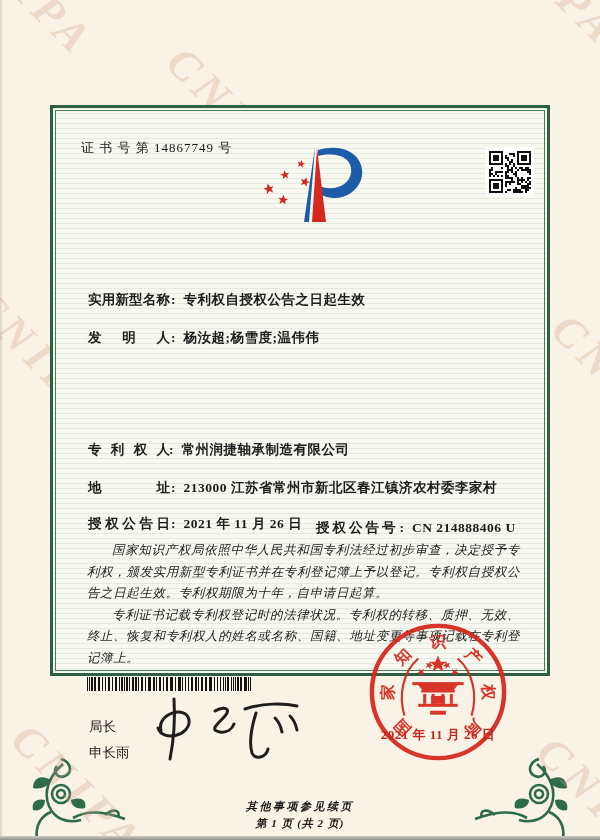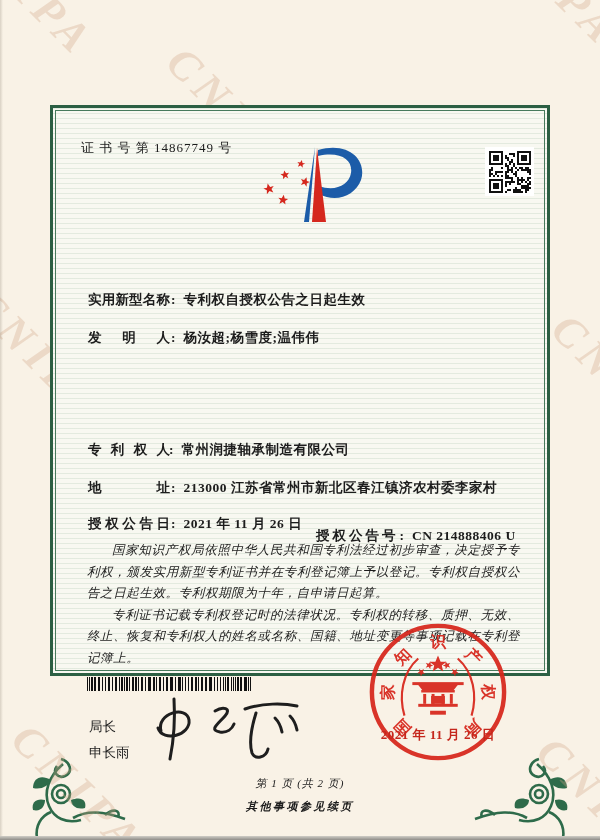--- a/index.html
+++ b/index.html
@@ -26,21 +26,21 @@
   .logo{left:256px;top:91px;width:107px;height:90px;}
   .qr-wrap{left:482px;top:96px;width:49px;height:49px;background:#fff;padding:0;
       display:flex;align-items:center;justify-content:center;}
   .title{left:0;right:0;top:170px;text-align:center;font-size:31px;font-weight:700;
       letter-spacing:5px;}
   
   .frow{left:85px;top:0;width:440px;font-size:13.5px;font-weight:700;white-space:nowrap;}
   .flabel{display:inline-block;width:82px;text-align:justify;text-align-last:justify;vertical-align:bottom;}
   .fcolon{display:inline-block;margin:0 8px 0 1px;}
   .fval{letter-spacing:.5px;}
-  .fpair2{position:absolute;left:228px;top:12px;text-align:center;}
+  .fpair2{position:absolute;left:228px;top:4px;text-align:center;}
   
   .body-text{left:84px;top:489px;width:433px;font-size:12.5px;font-style:italic;
       line-height:21.5px;text-align:justify;letter-spacing:.6px;}
   .body-text p{margin:0;text-indent:2em;font-family:Liberation Serif, serif;}
   
   .barcode{left:84px;top:626px;width:168px;height:14px;}
   
   .signer{left:86px;top:663px;font-size:13.5px;font-weight:400;line-height:26px;}
   .signature{left:138px;top:640px;width:180px;height:82px;}
   
@@ -310,21 +310,21 @@
         <path d="M20,40 C15,22 46,14 48,29 C50,44 22,52 17,37"></path>
         <path d="M33,8 C34,24 33,48 29,68"></path>
         <path d="M74,20 C82,15 91,17 84,25 C76,34 68,39 79,41 C86,42 91,38 93,33"></path>
         <path d="M104,18 C122,12 142,12 156,15"></path>
         <path d="M115,22 C110,38 108,52 111,62 C114,69 125,67 127,58"></path>
         <path d="M134,27 C138,31 140,36 141,41"></path>
         <path d="M149,25 C153,29 155,34 156,39"></path>
       </g>
     </svg>
 
-    <div class="abs page-line" style="top:668px;">第 1 页 (共 2 页)</div>
+    <div class="abs page-line" style="top:708px;font-weight:bold;">第 1 页 (共 2 页)</div>
 
     <svg class="abs ornament" style="left:-32px;top:648px;" viewBox="0 0 108 88">
       <g fill="none" stroke="#2e6b4a" stroke-width="2.6">
         <path d="M40,3 C50,6 52,16 44,20 C37,23 31,16 36,10"></path>
         <path d="M42,8 C28,20 22,36 28,50 C33,62 45,68 60,64"></path>
         <circle cx="40" cy="38" r="9"></circle>
         <circle cx="40" cy="38" r="4"></circle>
         <path d="M52,62 C66,54 82,55 104,63"></path>
         <path d="M84,59 C92,52 100,54 97,61"></path>
         <path d="M30,56 C20,60 14,70 16,82"></path>

